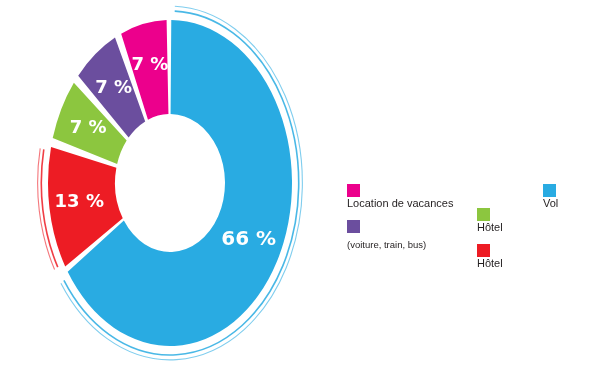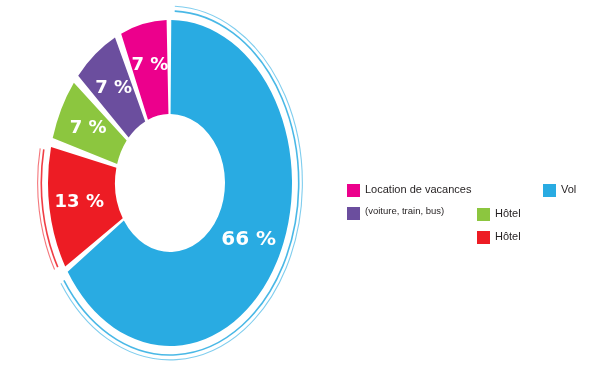--- a/index.html
+++ b/index.html
@@ -46,20 +46,21 @@
     top: 0;
   }
   .legend-col.col-1 { left: 0px;   width: 128px; }
   .legend-col.col-2 { left: 130px; width: 62px; margin-top: 24px; }
   .legend-col.col-3 { left: 196px; width: 52px; }
 
   .legend-entry {
     display: flex;
     align-items: flex-start;
     margin-bottom: 9px;
+    flex-direction: column;
   }
   .legend-swatch {
     width: 13px;
     height: 13px;
     flex: 0 0 13px;
     margin-top: 1px;
     margin-right: 5px;
   }
   .legend-textwrap {
     line-height: 1.15;
@@ -70,21 +71,21 @@
     font-size: 11px;
     color: #231f20;
     white-space: nowrap;
   }
   .legend-sublabel {
     display: block;
     font-family: "Liberation Sans", sans-serif;
     font-size: 9.5px;
     color: #231f20;
     white-space: nowrap;
-    margin-top: 0;
+    margin-top: 7px;
   }
 </style>
 </head>
 <body>
 
 <div id="chart-root">
 
   <svg class="chart-svg" id="donut-svg" viewBox="0 0 600 372" xmlns="http://www.w3.org/2000/svg">
     <g id="echo-arcs">
         <path d="M 174.71641174762084 11.150492763853379 A 128.70999999999998 171.965 0 1 1 63.92671826246041 280.40204853277896" fill="none" stroke="#29ABE2" stroke-width="1.6" opacity="0.85"></path>

